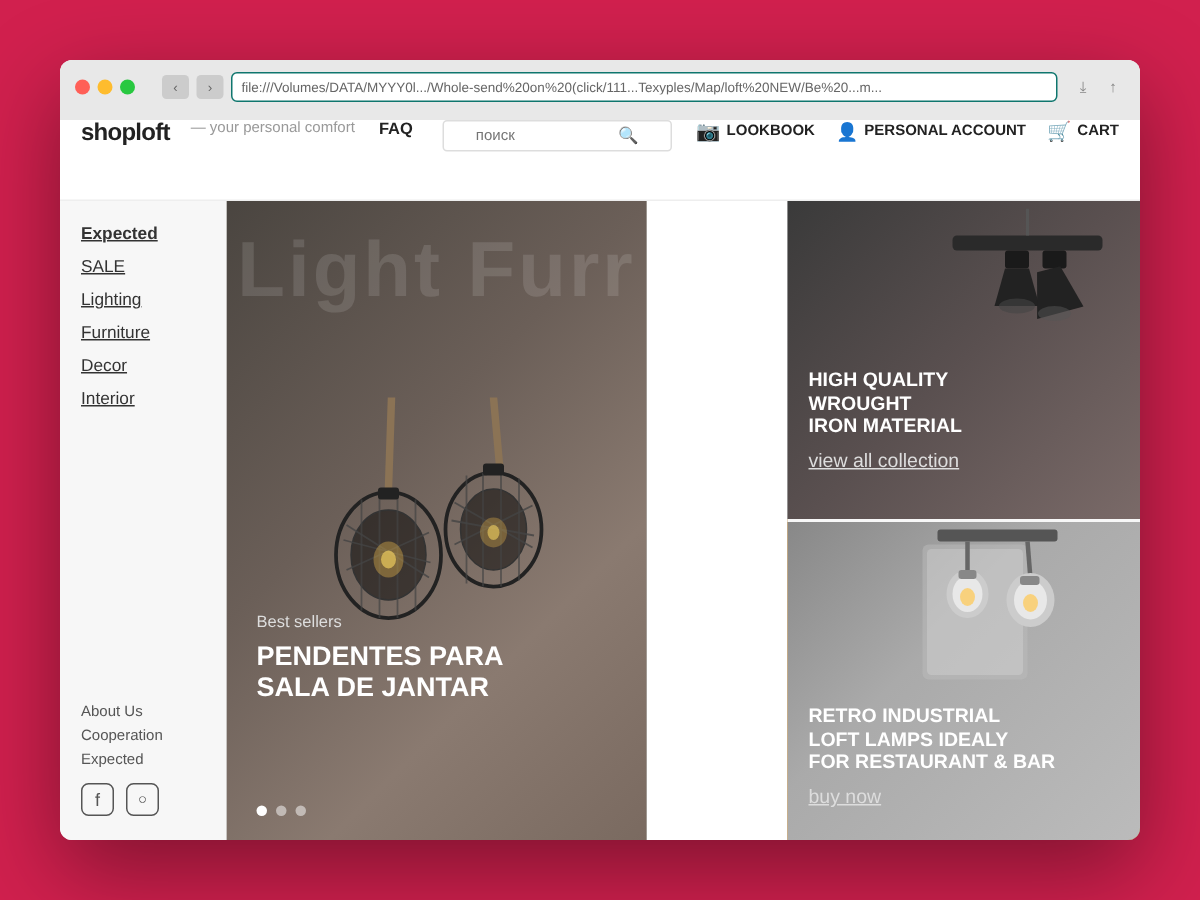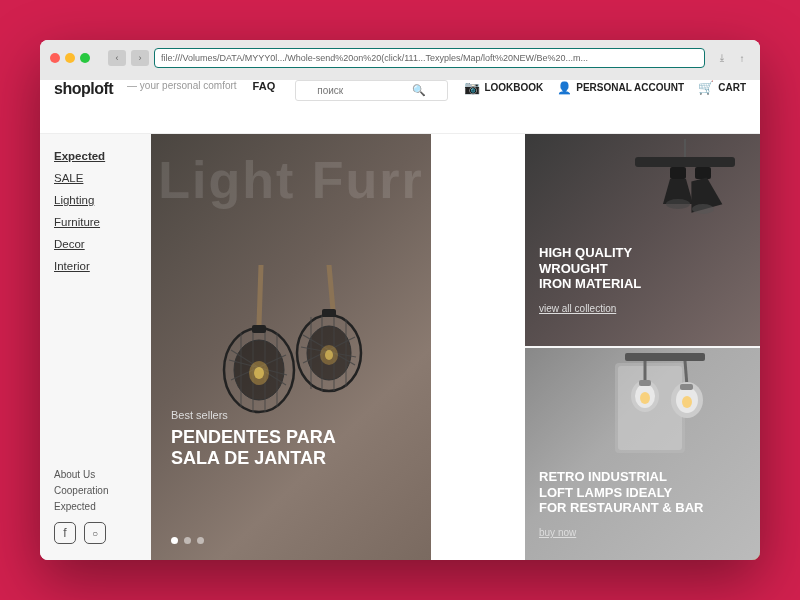--- a/index.html
+++ b/index.html
@@ -335,21 +335,21 @@
     }
     .panel-heading {
       font-size: 13px;
       font-weight: 800;
       color: #fff;
       line-height: 1.2;
       margin-bottom: 6px;
       text-transform: uppercase;
     }
     .panel-link {
-      font-size: 10px;
+      font-size: 13px;
       color: #ddd;
       text-decoration: underline;
       cursor: pointer;
     }
 
     .panel-bottom {
       flex: 1;
       background: #a16207;
       position: relative;
       overflow: hidden;

